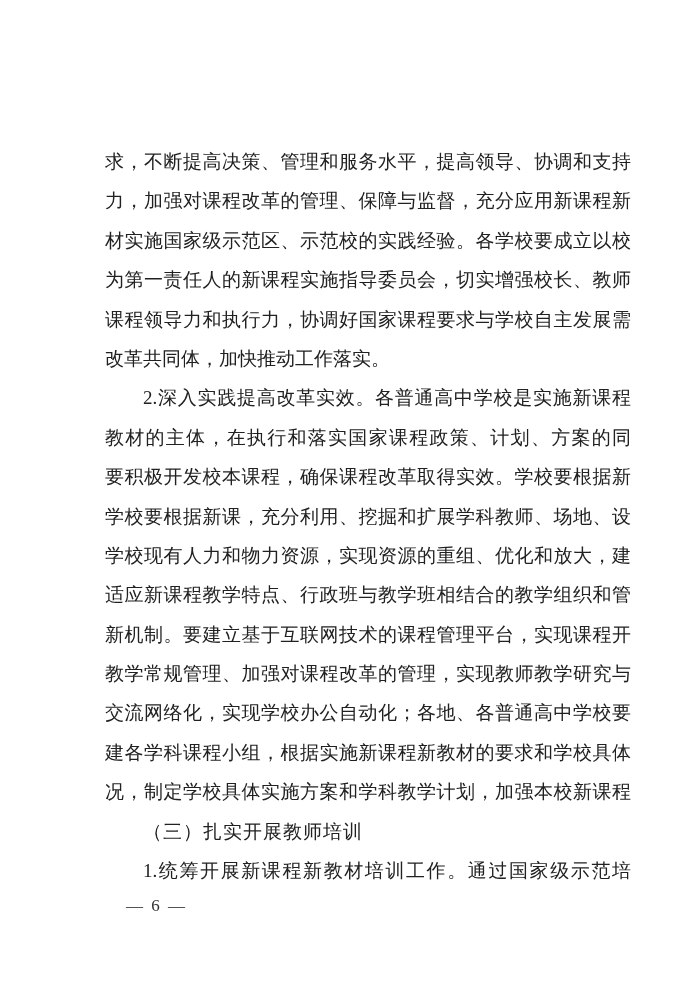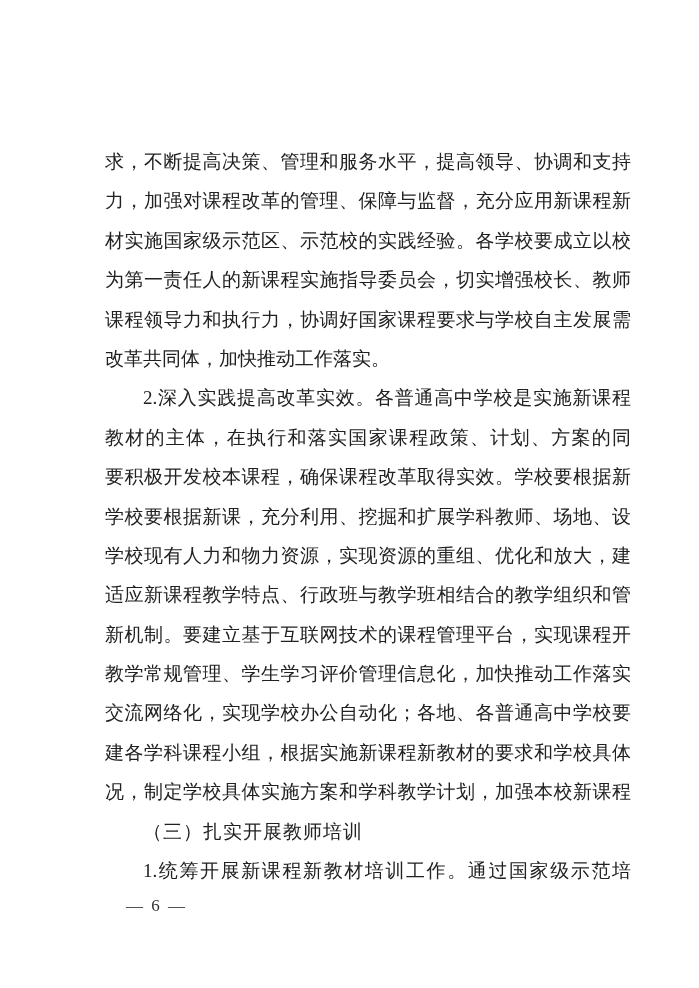--- a/index.html
+++ b/index.html
@@ -61,21 +61,21 @@
     <div class="line full">为第一责任人的新课程实施指导委员会，切实增强校长、教师的</div>
     <div class="line full">课程领导力和执行力，协调好国家课程要求与学校自主发展需要</div>
     <div class="line short">改革共同体，加快推动工作落实。</div>
     <div class="line full indent">2.深入实践提高改革实效。各普通高中学校是实施新课程新</div>
     <div class="line full">教材的主体，在执行和落实国家课程政策、计划、方案的同时，</div>
     <div class="line full">要积极开发校本课程，确保课程改革取得实效。学校要根据新课</div>
     <div class="line full">学校要根据新课，充分利用、挖掘和扩展学科教师、场地、设备等</div>
     <div class="line full">学校现有人力和物力资源，实现资源的重组、优化和放大，建立</div>
     <div class="line full">适应新课程教学特点、行政班与教学班相结合的教学组织和管理</div>
     <div class="line full">新机制。要建立基于互联网技术的课程管理平台，实现课程开发、</div>
-    <div class="line full">教学常规管理、学生学习评价管理信息化，加快推动工作落实</div>
+    <div class="line full">教学常规管理、加强对课程改革的管理，实现教师教学研究与</div>
     <div class="line full">交流网络化，实现学校办公自动化；各地、各普通高中学校要组</div>
     <div class="line full">建各学科课程小组，根据实施新课程新教材的要求和学校具体情</div>
     <div class="line full">况，制定学校具体实施方案和学科教学计划，加强本校新课程新</div>
     <div class="line short indent kai">（三）扎实开展教师培训</div>
     <div class="line full indent">1.统筹开展新课程新教材培训工作。通过国家级示范培训、</div>
   </div>
   <div class="footer">— 6 —</div>
 </div>
 
 </body></html>

